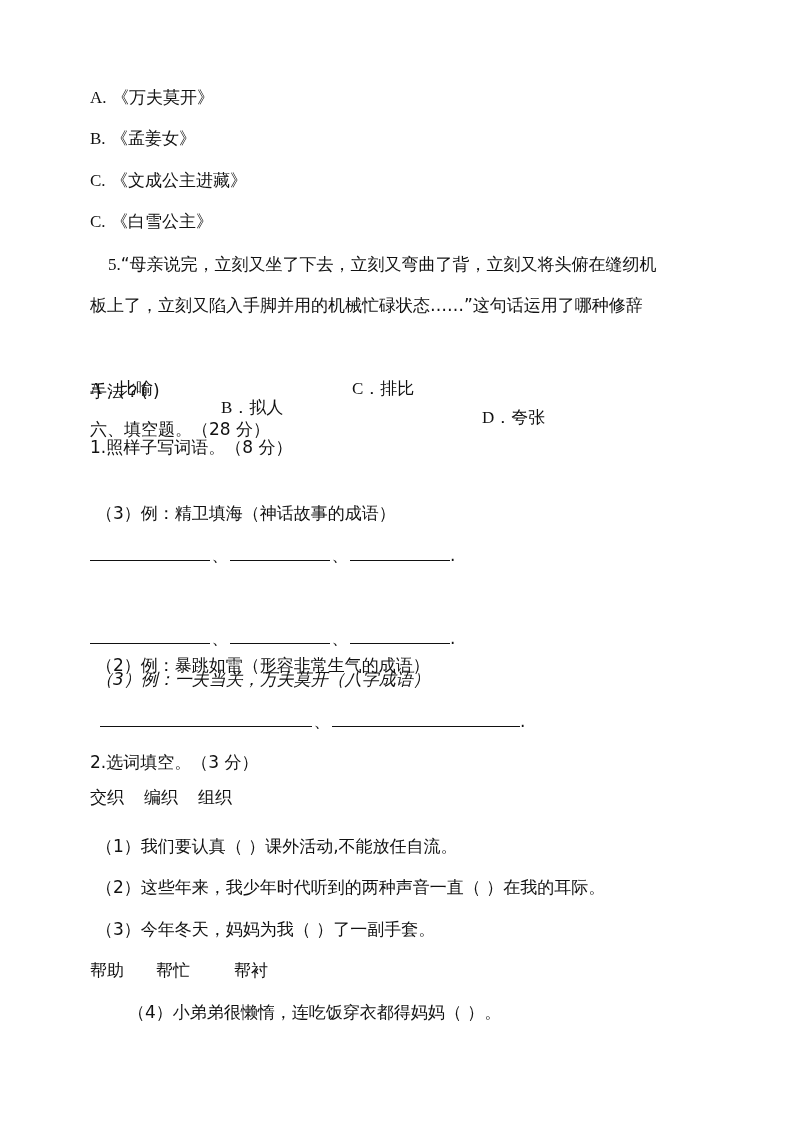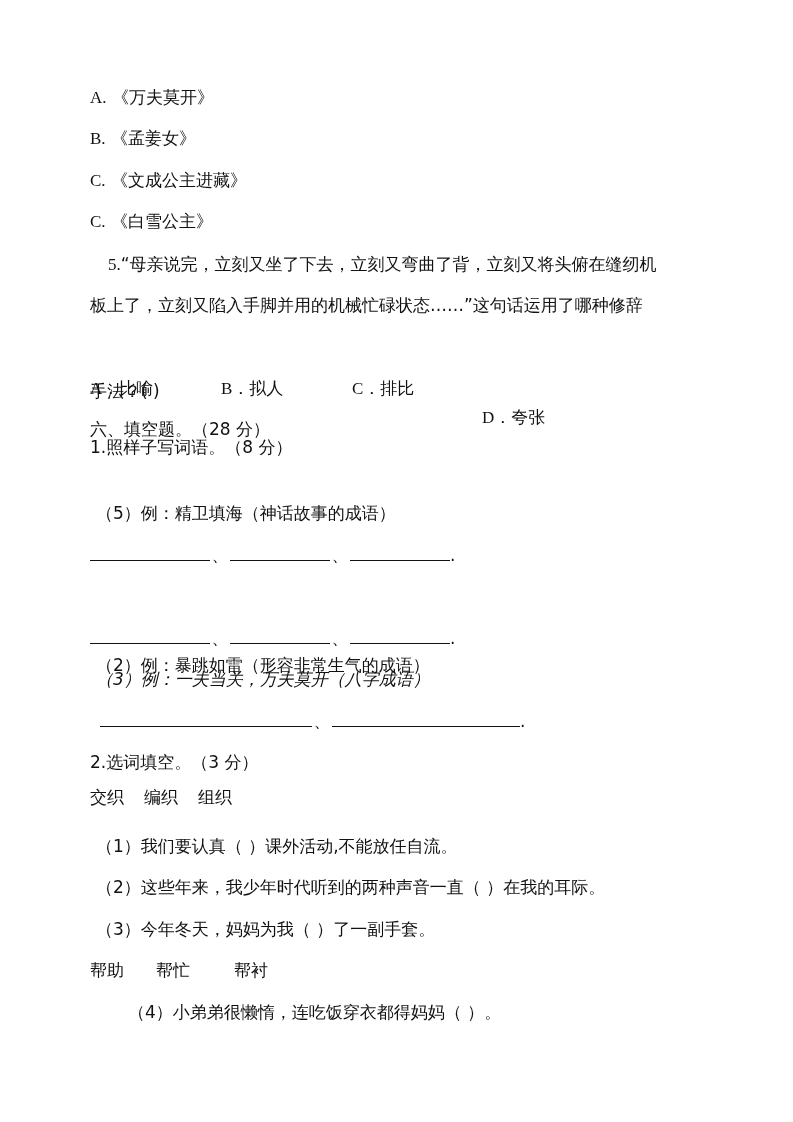--- a/index.html
+++ b/index.html
@@ -32,29 +32,29 @@
 </div>
 
 <div class="line" style="left:90px; top:253px;margin-left:18px;">
   <span class="serif">5.</span><span>“母亲说完，立刻又坐了下去，立刻又弯曲了背，立刻又将头俯在缝纫机</span>
 </div>
 <div class="line" style="left:90px; top:294px;">板上了，立刻又陷入手脚并用的机械忙碌状态……”这句话运用了哪种修辞</div>
 <div class="line" style="left:90px; top:335px;margin-top:45px;">手法？(          )</div>
 
 <div class="line" style="left:90px; top:377px; width:600px; height:22px;">
   <span class="opt" style="left:0px;"><span class="serif">A．</span><span>比喻</span></span>
-  <span class="opt" style="left:131px;"><span class="serif">B．</span><span>拟人</span></span>
+  <span class="opt" style="left:131px;margin-top:19px;"><span class="serif">B．</span><span>拟人</span></span>
   <span class="opt" style="left:262px;"><span class="serif">C．</span><span>排比</span></span>
   <span class="opt" style="left:392px;margin-top:29px;"><span class="serif">D．</span><span>夸张</span></span>
 </div>
 
 <div class="line" style="left:90px; top:418px;">六、填空题。（28 分）</div>
 <div class="line" style="left:90px; top:436px;">1.照样子写词语。（8 分）</div>
 
-<div class="line" style="left:96px; top:502px;">（5）例：精卫填海（神话故事的成语）</div>
+<div class="line" style="left:96px; top:502px;">（3）例：精卫填海（神话故事的成语）</div>
 <div class="line" style="left:90px; top:544px;">
   <span class="blank" style="width:120px;"></span><span class="sep">、</span><span class="blank" style="width:100px;"></span><span class="sep">、</span><span class="blank" style="width:100px;"></span><span>.</span>
 </div>
 
 <div class="line" style="left:96px; top:610px;margin-top:44px;">（2）例：暴跳如雷（形容非常生气的成语）</div>
 <div class="line" style="left:90px; top:627px;">
   <span class="blank" style="width:120px;"></span><span class="sep">、</span><span class="blank" style="width:100px;"></span><span class="sep">、</span><span class="blank" style="width:100px;"></span><span>.</span>
 </div>
 
 <div class="line" style="left:96px; top:668px;font-style:italic;">（3）例：一夫当关，万夫莫开（八字成语）</div>

